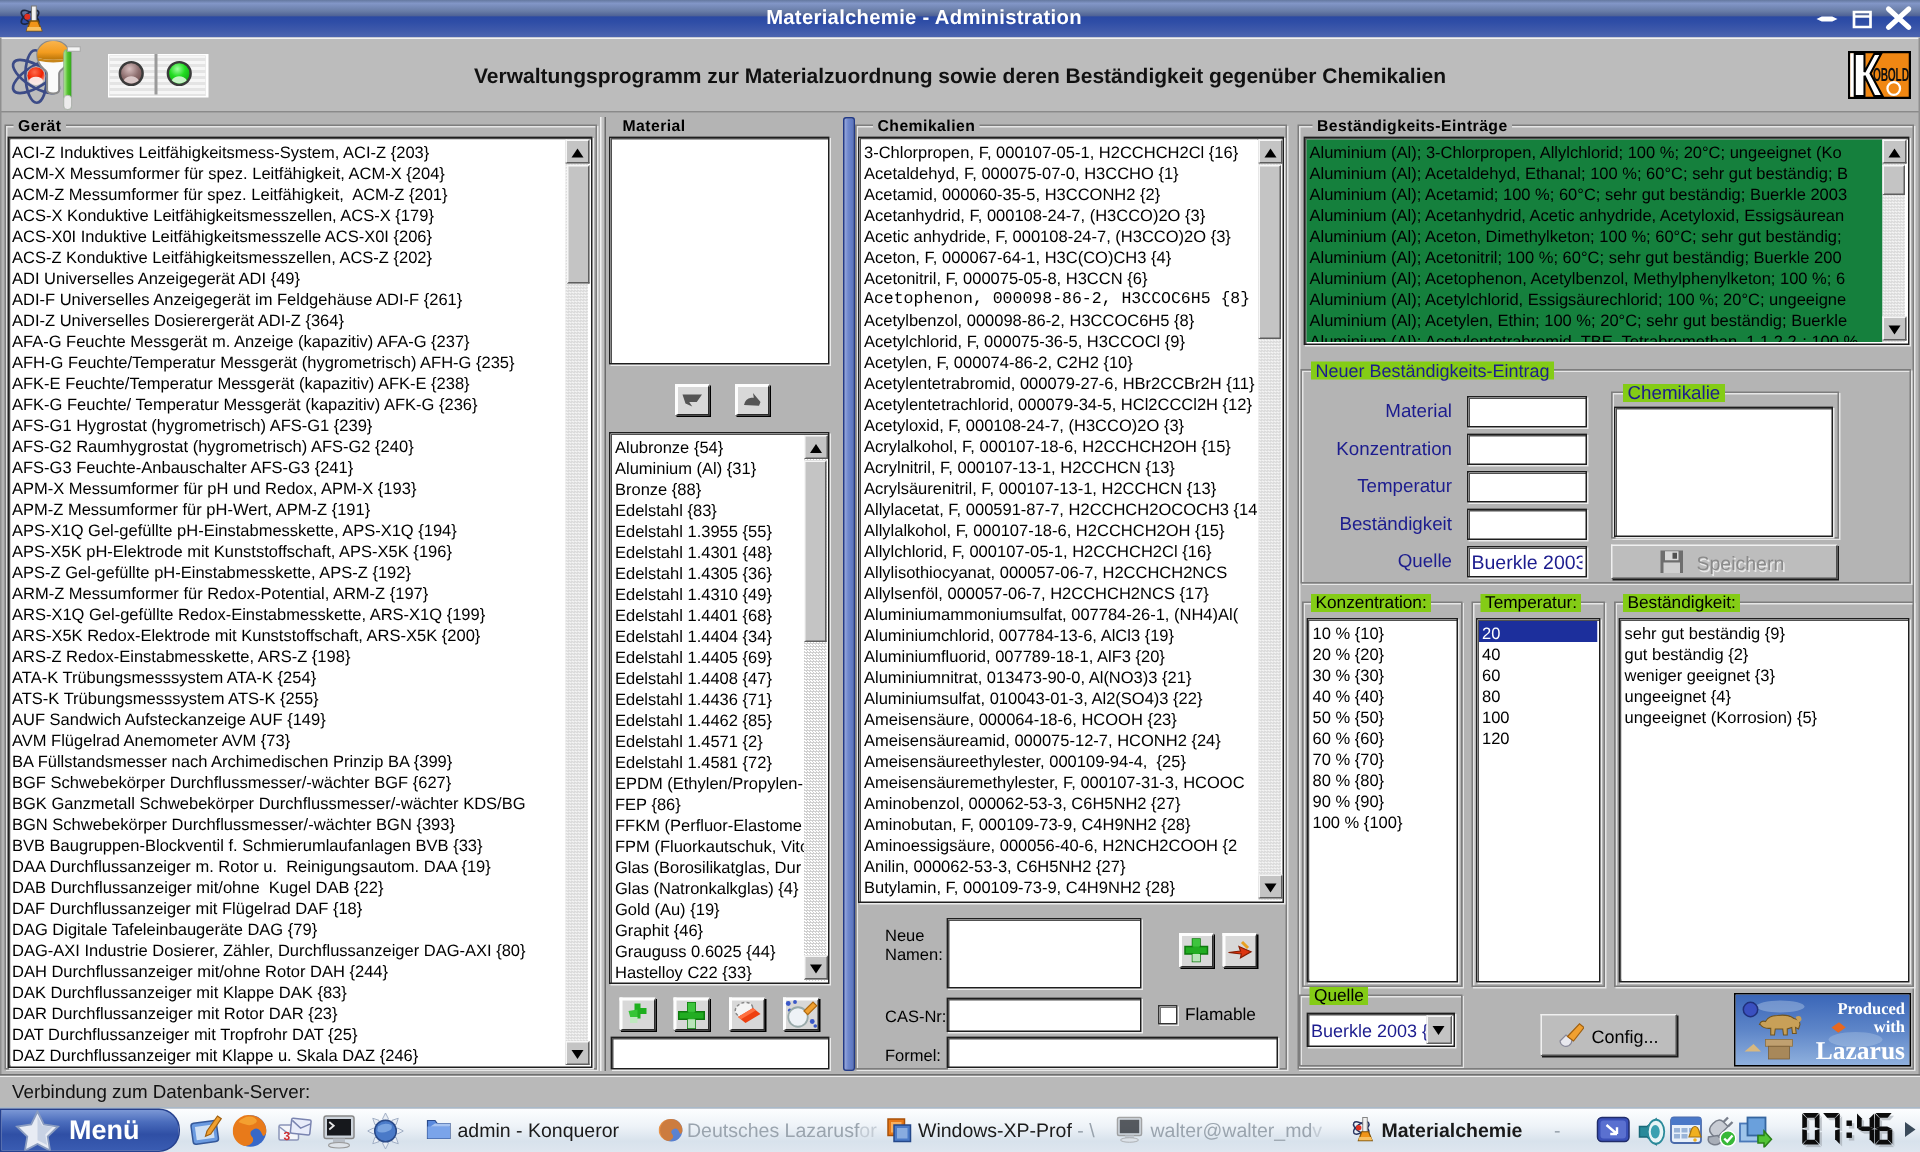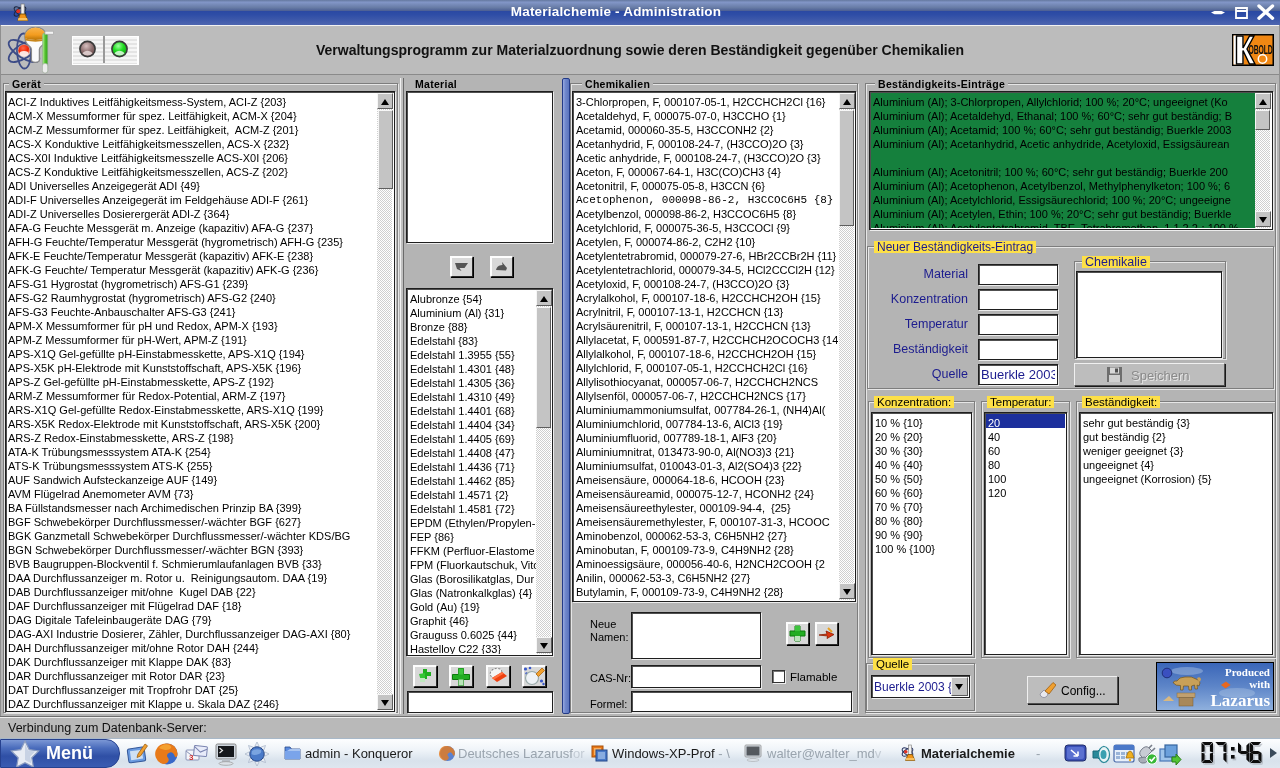--- a/index.html
+++ b/index.html
@@ -3,21 +3,21 @@
 html,body{margin:0;padding:0;width:1280px;height:768px;overflow:hidden;}
 body{font-family:"Liberation Sans", sans-serif;background:#b4b4b4;position:relative;}
 .abs{position:absolute;}
 #titlebar{left:0;top:0;width:1280px;height:25px;
  background:linear-gradient(to bottom,#64789f 0%,#8296c7 9%,#687ca6 30%,#4f6296 42%,#2b49a3 45%,#2e4da6 58%,#3e59aa 80%,#4e66b0 100%);}
 #title-text{left:0;width:1232px;top:4px;text-align:center;color:#fff;font-size:13.5px;font-weight:bold;letter-spacing:0.2px;}
 #toolbar{left:0;top:25px;width:1280px;height:50px;background:#bcbcbc;border-top:1px solid #f2f2f2;border-bottom:1px solid #8a8a8a;box-sizing:border-box;}
 #heading{left:0;width:1280px;top:42px;text-align:center;font-size:14px;font-weight:bold;color:#111;}
 .group{border:1px solid #7d7d7d;box-shadow:inset 1px 1px 0 #e6e6e6, 1px 1px 0 #e6e6e6;}
 .glabel{position:absolute;top:-6px;background:#b4b4b4;padding:0 3px;font-size:10.5px;font-weight:bold;color:#000;line-height:12px;white-space:pre;letter-spacing:0.3px;}
-.glabel2{position:absolute;top:-6px;background:#fde047;padding:0 3px;font-size:11.5px;color:#000;line-height:12px;white-space:pre;}
+.glabel2{position:absolute;top:-6px;background:#84cc16;padding:0 3px;font-size:11.5px;color:#000;line-height:12px;white-space:pre;}
 .sunken{background:#fff;border:1px solid #1e1e1e;box-shadow:inset 1px 1px 0 #505050, 1px 1px 0 #ececec;}
 .btn{background:#d8d8d8;border-top:2px solid #fdfdfd;border-left:2px solid #fdfdfd;border-right:1px solid #2a2a2a;border-bottom:1px solid #2a2a2a;box-shadow:1px 1px 0 #000;box-sizing:border-box;}
 .btn2{background:#bdbdbd;border-top:1px solid #f0f0f0;border-left:1px solid #f0f0f0;border-right:1px solid #505050;border-bottom:1px solid #505050;box-shadow:1px 1px 0 #1a1a1a;box-sizing:border-box;}
 .row{white-space:pre;font-size:11px;line-height:14px;color:#000;}
 .sb-btn{position:absolute;width:16px;height:16px;background:#c4c4c4;border-top:1px solid #f6f6f6;border-left:1px solid #f6f6f6;border-right:1px solid #5e5e5e;border-bottom:1px solid #5e5e5e;box-sizing:border-box;}
 .sb-thumb{position:absolute;width:15px;background:#c4c4c4;border-top:1px solid #f6f6f6;border-left:1px solid #f6f6f6;border-right:1px solid #5e5e5e;border-bottom:1px solid #5e5e5e;box-sizing:border-box;}
 .sb-track{position:absolute;width:15px;background:conic-gradient(#fff 0 25%,#cfcfcf 0 50%,#fff 0 75%,#cfcfcf 0) 0 0/2px 2px;}
 .tri{position:absolute;width:0;height:0;}
 .bluelab{position:absolute;font-size:12.5px;color:#1c1c8e;white-space:pre;}
 #statusbar{left:0;top:716px;width:1280px;height:22px;background:#b9b9b9;border-top:1px solid #6f6f6f;box-shadow:inset 0 1px 0 #efefef;box-sizing:border-box;}
@@ -105,21 +105,21 @@
 <circle cx="30.5" cy="25" r="4.2" fill="none" stroke="#fff" stroke-width="1.5"></circle>
 </svg>
 <div class="abs group" style="left:3px;top:83px;width:395px;height:630px;box-sizing:border-box;">
     <span class="glabel" style="left:5px;">Gerät</span>
   </div>
 <div class="abs sunken" style="left:5px;top:91px;width:390px;height:621px;box-sizing:border-box;"></div>
 <div class="abs" style="left:7px;top:93px;width:370px;height:617px;overflow:hidden;background:#fff;">
 <div class="abs row" style="left:1px;top:2px;">ACI-Z Induktives Leitfähigkeitsmess-System, ACI-Z {203}</div>
 <div class="abs row" style="left:1px;top:16px;">ACM-X Messumformer für spez. Leitfähigkeit, ACM-X {204}</div>
 <div class="abs row" style="left:1px;top:30px;">ACM-Z Messumformer für spez. Leitfähigkeit,  ACM-Z {201}</div>
-<div class="abs row" style="left:1px;top:44px;">ACS-X Konduktive Leitfähigkeitsmesszellen, ACS-X {232}</div>
+<div class="abs row" style="left:1px;top:44px;">ACS-X Konduktive Leitfähigkeitsmesszellen, ACS-X {179}</div>
 <div class="abs row" style="left:1px;top:58px;">ACS-X0I Induktive Leitfähigkeitsmesszelle ACS-X0I {206}</div>
 <div class="abs row" style="left:1px;top:72px;">ACS-Z Konduktive Leitfähigkeitsmesszellen, ACS-Z {202}</div>
 <div class="abs row" style="left:1px;top:86px;">ADI Universelles Anzeigegerät ADI {49}</div>
 <div class="abs row" style="left:1px;top:100px;">ADI-F Universelles Anzeigegerät im Feldgehäuse ADI-F {261}</div>
 <div class="abs row" style="left:1px;top:114px;">ADI-Z Universelles Dosierergerät ADI-Z {364}</div>
 <div class="abs row" style="left:1px;top:128px;">AFA-G Feuchte Messgerät m. Anzeige (kapazitiv) AFA-G {237}</div>
 <div class="abs row" style="left:1px;top:142px;">AFH-G Feuchte/Temperatur Messgerät (hygrometrisch) AFH-G {235}</div>
 <div class="abs row" style="left:1px;top:156px;">AFK-E Feuchte/Temperatur Messgerät (kapazitiv) AFK-E {238}</div>
 <div class="abs row" style="left:1px;top:170px;">AFK-G Feuchte/ Temperatur Messgerät (kapazitiv) AFK-G {236}</div>
 <div class="abs row" style="left:1px;top:184px;">AFS-G1 Hygrostat (hygrometrisch) AFS-G1 {239}</div>
@@ -305,20 +305,21 @@
 <div class="abs sunken" style="left:631px;top:691px;width:221px;height:21px;box-sizing:border-box;"></div>
 <div class="abs group" style="left:865px;top:83px;width:411px;height:630px;box-sizing:border-box;">
     <span class="glabel" style="left:9px;">Beständigkeits-Einträge</span>
   </div>
 <div class="abs sunken" style="left:869px;top:91px;width:404px;height:139px;box-sizing:border-box;"></div>
 <div class="abs" style="left:871px;top:93px;width:384px;height:135px;overflow:hidden;background:#15803d;">
 <div class="abs row" style="left:2px;top:2px;">Aluminium (Al); 3-Chlorpropen, Allylchlorid; 100 %; 20°C; ungeeignet (Ko</div>
 <div class="abs row" style="left:2px;top:16px;">Aluminium (Al); Acetaldehyd, Ethanal; 100 %; 60°C; sehr gut beständig; B</div>
 <div class="abs row" style="left:2px;top:30px;">Aluminium (Al); Acetamid; 100 %; 60°C; sehr gut beständig; Buerkle 2003</div>
 <div class="abs row" style="left:2px;top:44px;">Aluminium (Al); Acetanhydrid, Acetic anhydride, Acetyloxid, Essigsäurean</div>
+<div class="abs row" style="left:2px;top:58px;">Aluminium (Al); Aceton, Dimethylketon; 100 %; 60°C; sehr gut beständig;</div>
 <div class="abs row" style="left:2px;top:72px;">Aluminium (Al); Acetonitril; 100 %; 60°C; sehr gut beständig; Buerkle 200</div>
 <div class="abs row" style="left:2px;top:86px;">Aluminium (Al); Acetophenon, Acetylbenzol, Methylphenylketon; 100 %; 6</div>
 <div class="abs row" style="left:2px;top:100px;">Aluminium (Al); Acetylchlorid, Essigsäurechlorid; 100 %; 20°C; ungeeigne</div>
 <div class="abs row" style="left:2px;top:114px;">Aluminium (Al); Acetylen, Ethin; 100 %; 20°C; sehr gut beständig; Buerkle</div>
 <div class="abs row" style="left:2px;top:128px;">Aluminium (Al); Acetylentetrabromid, TBE, Tetrabromethan, 1.1.2.2-; 100 %</div>
 </div>
 <div class="abs sb-track" style="left:1255px;top:93px;height:135px;"></div>
 <div class="abs sb-btn" style="left:1254.5px;top:93px;"></div>
 <div class="abs tri" style="left:1258.5px;top:99px;border-left:4.5px solid transparent;border-right:4.5px solid transparent;border-bottom:6px solid #000;"></div>
 <div class="abs sb-thumb" style="left:1255px;top:110px;height:20px;"></div>
@@ -377,21 +378,21 @@
 <div class="abs row" style="left:2px;top:30px;color:#000;">60</div>
 <div class="abs row" style="left:2px;top:44px;color:#000;">80</div>
 <div class="abs row" style="left:2px;top:58px;color:#000;">100</div>
 <div class="abs row" style="left:2px;top:72px;color:#000;">120</div>
 </div>
 <div class="abs group" style="left:1076px;top:401px;width:200px;height:257px;box-sizing:border-box;">
     <span class="glabel2" style="left:5px;">Beständigkeit:</span>
   </div>
 <div class="abs sunken" style="left:1079px;top:412px;width:194px;height:243px;box-sizing:border-box;"></div>
 <div class="abs" style="left:1081px;top:414px;width:190px;height:239px;overflow:hidden;background:#fff;">
-<div class="abs row" style="left:2px;top:2px;">sehr gut beständig {3}</div>
+<div class="abs row" style="left:2px;top:2px;">sehr gut beständig {9}</div>
 <div class="abs row" style="left:2px;top:16px;">gut beständig {2}</div>
 <div class="abs row" style="left:2px;top:30px;">weniger geeignet {3}</div>
 <div class="abs row" style="left:2px;top:44px;">ungeeignet {4}</div>
 <div class="abs row" style="left:2px;top:58px;">ungeeignet (Korrosion) {5}</div>
 </div>
 <div class="abs group" style="left:866px;top:663px;width:109px;height:48px;box-sizing:border-box;">
     <span class="glabel2" style="left:6px;">Quelle</span>
   </div>
 <div class="abs sunken" style="left:871px;top:675px;width:99px;height:23px;box-sizing:border-box;"></div>
 <div class="abs" style="left:874px;top:680px;width:78px;overflow:hidden;font-size:12px;color:#1c1c8e;white-space:pre;">Buerkle 2003 {1</div>

